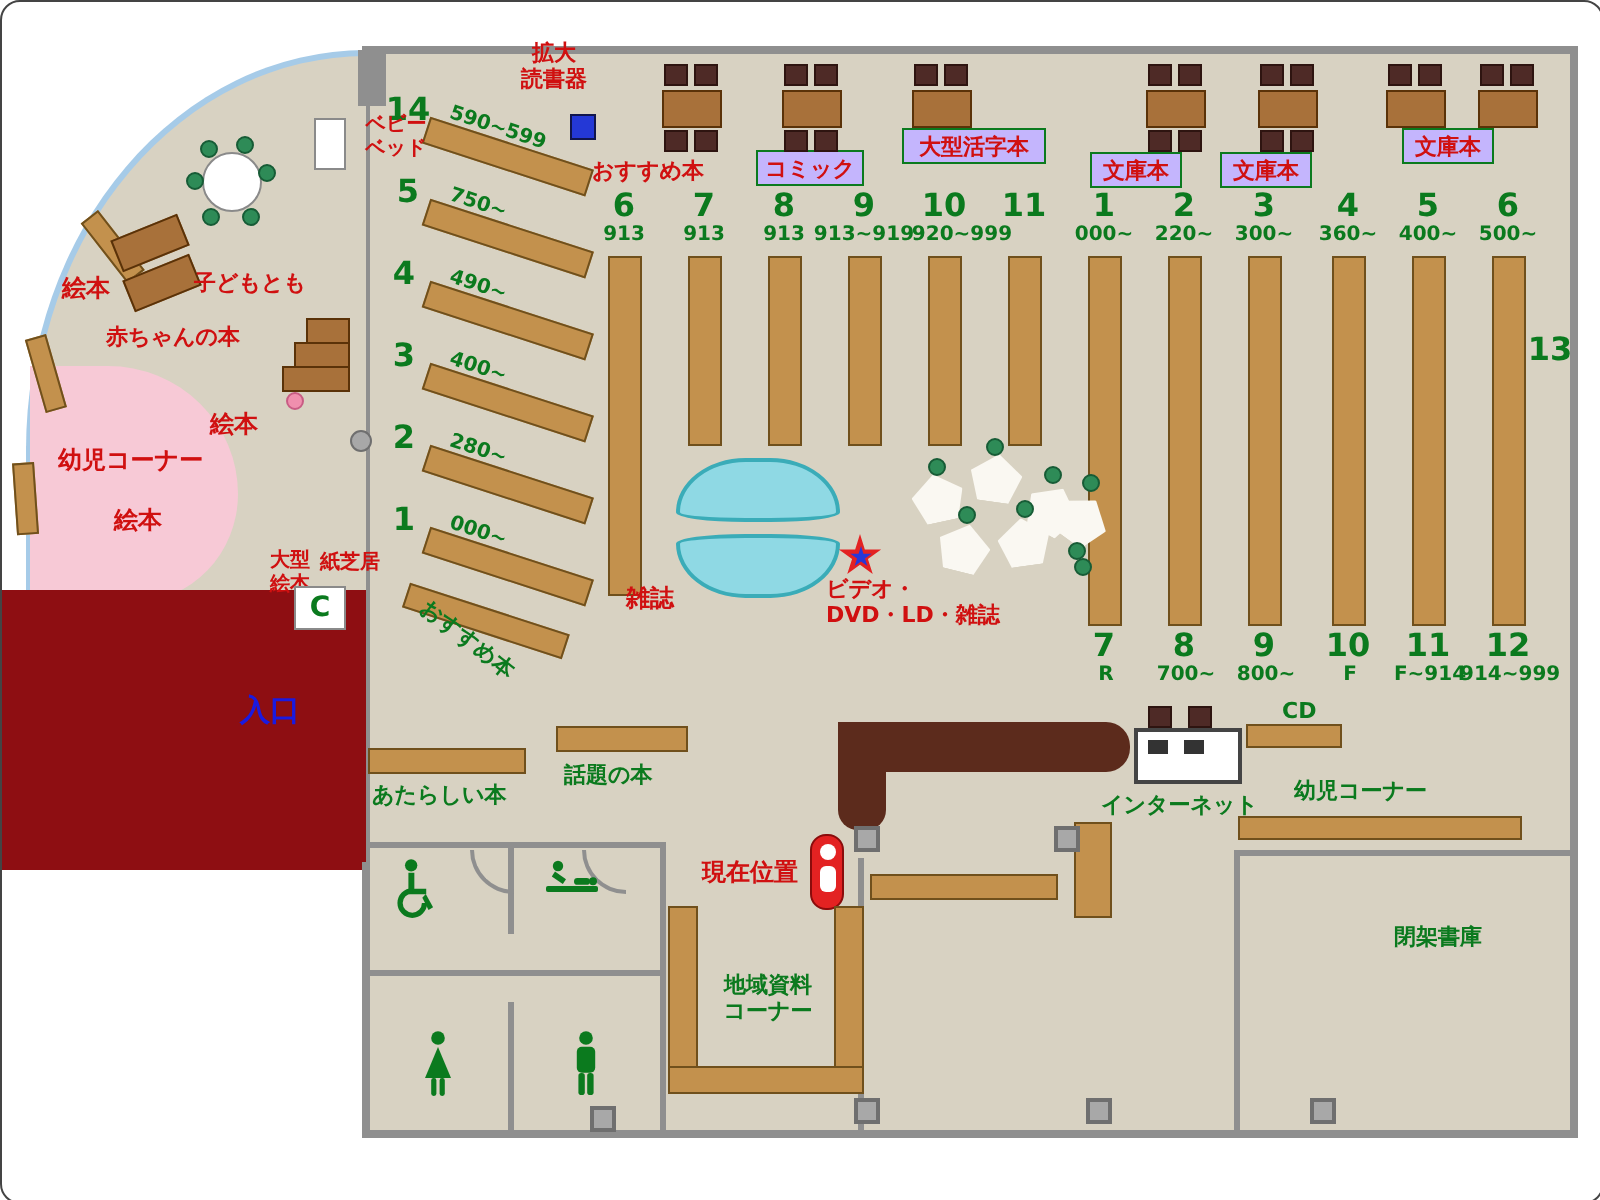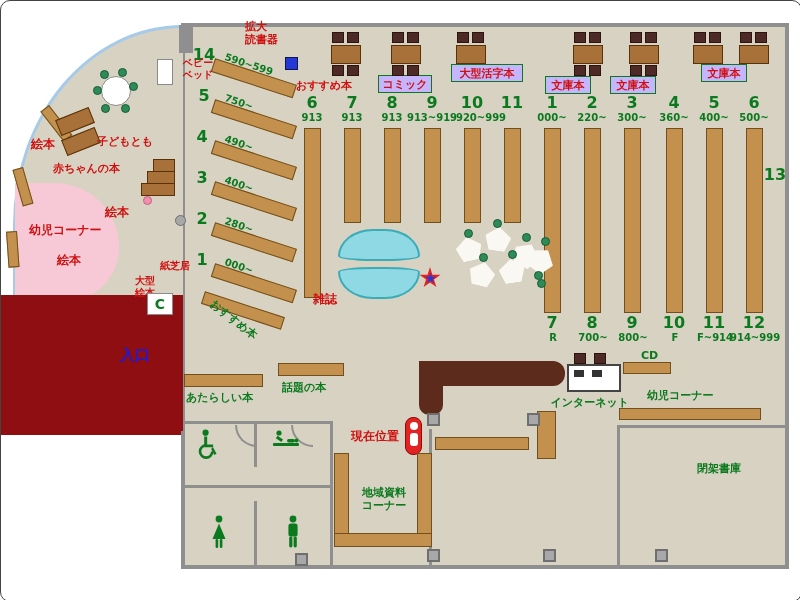--- a/index.html
+++ b/index.html
@@ -40,21 +40,21 @@
 
   <div class="a" style="left:0px;top:294px;width:182px;height:140px;background:var(--dark_red);"></div>
   <div class="lbl tb" style="left:88px;top:346px;font-size:15px;">入口</div>
 
   <div class="wall" style="left:178px;top:24px;width:14px;height:28px;"></div>
   <div class="wall" style="left:180px;top:430px;width:4px;height:138px;"></div>
   <div class="wall" style="left:428px;top:428px;width:3px;height:138px;"></div>
   <div class="wall" style="left:616px;top:424px;width:172px;height:3px;"></div>
   <div class="wall" style="left:616px;top:424px;width:3px;height:143px;"></div>
 
-  <div class="lbl tr" style="left:244px;top:20px;width:64px;font-size:11px;text-align:left;">拡大
+  <div class="lbl tr" style="left:244px;top:20px;width:64px;font-size:11px;text-align:center;">拡大
 読書器</div>
   <div class="a" style="left:284px;top:56px;width:13px;height:13px;background:#2438d6;border:1px solid #10154d;"></div>
   <div class="lbl tr" style="left:295px;top:79px;font-size:11px;white-space:nowrap;">おすすめ本</div>
   <div class="box" style="left:377px;top:74px;width:54px;height:18px;">コミック</div>
   <div class="box" style="left:450px;top:63px;width:72px;height:18px;">大型活字本</div>
   <div class="box" style="left:544px;top:75px;width:46px;height:18px;">文庫本</div>
   <div class="box" style="left:609px;top:75px;width:46px;height:18px;">文庫本</div>
   <div class="box" style="left:700px;top:63px;width:46px;height:18px;">文庫本</div>
 
   <div class="chair" style="left:331px;top:31px;"></div>
@@ -174,20 +174,22 @@
   <div class="rng" style="left:729px;top:331px;width:50px;">914~999</div>
 
   <div class="num" style="left:762px;top:164px;width:24px;">13</div>
 
   <div class="a" style="left:337px;top:228px;width:82px;height:32px;background:var(--cyan);border:2px solid var(--cyan_border);border-radius:50% / 100% 100% 18% 18%;"></div>
   <div class="a" style="left:337px;top:266px;width:82px;height:32px;background:var(--cyan);border:2px solid var(--cyan_border);border-radius:50% / 18% 18% 100% 100%;"></div>
   <div class="lbl tr" style="left:282px;top:291px;font-size:12px;white-space:nowrap;padding-left:30px;">雑誌</div>
 
   <div class="star" style="left:418px;top:266px;width:22px;height:22px;background:var(--marker);"></div>
   <div class="star" style="left:424px;top:272px;width:11px;height:11px;background:var(--star_blue);"></div>
+  <div class="lbl tr" style="left:412px;top:288px;font-size:11px;">ビデオ・
+DVD・LD・雑誌</div>
 
   <div class="pent" style="left:455px;top:236px;transform:rotate(-12deg);"></div>
   <div class="pent" style="left:484px;top:226px;transform:rotate(8deg);"></div>
   <div class="pent" style="left:512px;top:242px;transform:rotate(28deg);"></div>
   <div class="pent" style="left:468px;top:261px;transform:rotate(14deg);"></div>
   <div class="pent" style="left:498px;top:258px;transform:rotate(-8deg);"></div>
   <div class="pent" style="left:527px;top:247px;transform:rotate(36deg);"></div>
   <div class="dot" style="left:463px;top:228px;"></div>
   <div class="dot" style="left:492px;top:218px;"></div>
   <div class="dot" style="left:521px;top:232px;"></div>
@@ -309,16 +311,16 @@
   <div class="lbl tr" style="left:30px;top:136px;font-size:12px;white-space:nowrap;">絵本</div>
   <div class="lbl tr" style="left:104px;top:204px;font-size:12px;white-space:nowrap;">絵本</div>
   <div class="lbl tr" style="left:56px;top:252px;font-size:12px;white-space:nowrap;">絵本</div>
 
   <div class="a" style="left:156px;top:58px;width:16px;height:26px;background:#fff;border:1px solid #8a8a8a;"></div>
   <div class="lbl tr" style="left:174px;top:56px;width:46px;font-size:10px;text-align:center;">ベビー
 ベッド</div>
 
   <div class="lbl tr" style="left:130px;top:274px;width:28px;font-size:10px;text-align:center;">大型
 絵本</div>
-  <div class="lbl tr" style="left:159px;top:259px;font-size:10px;white-space:nowrap;">紙芝居</div>
+  <div class="lbl tr" style="left:159px;top:275px;font-size:10px;white-space:nowrap;">紙芝居</div>
   <div class="a" style="left:146px;top:292px;width:26px;height:22px;background:#fff;border:1px solid #8a8a8a;color:var(--green);font-weight:bold;font-size:14px;display:flex;align-items:center;justify-content:center;">C</div>
 
 </div>
 
 </body></html>

